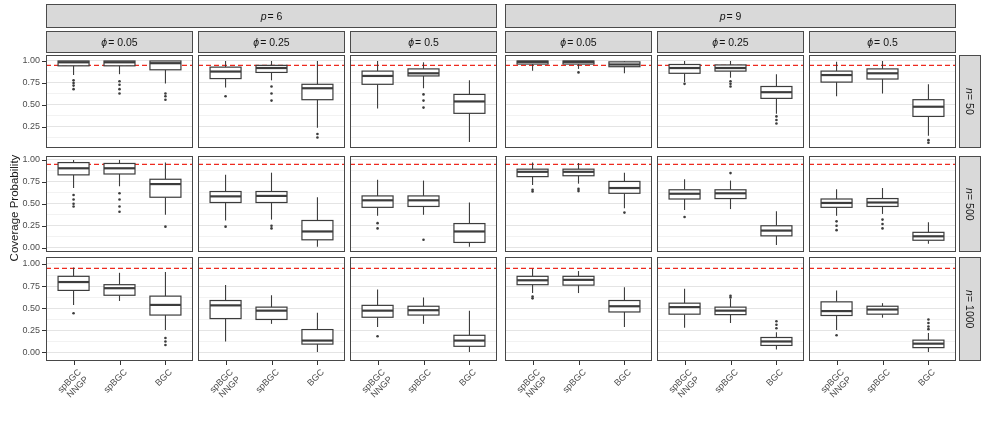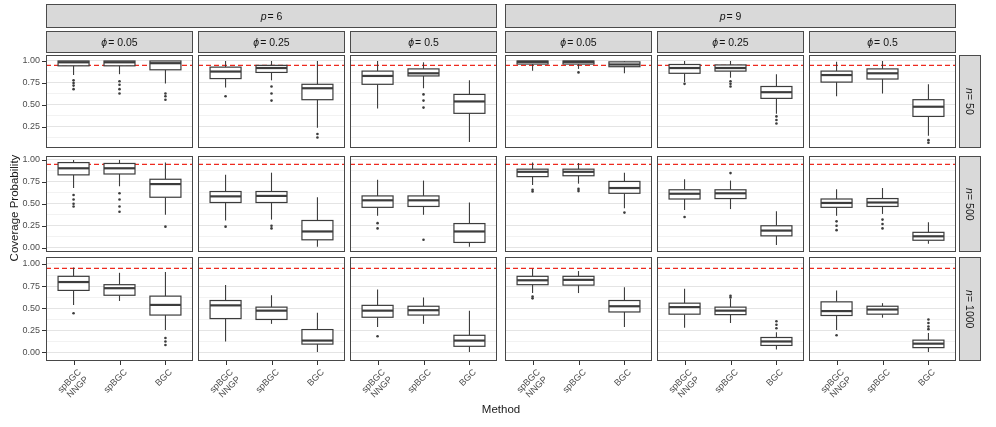--- a/index.html
+++ b/index.html
@@ -18,21 +18,20 @@
   .xtick{position:absolute;width:1px;height:4px;background:#333;}
   .xlab{position:absolute;width:74px;text-align:right;font-size:9px;color:#4d4d4d;line-height:1.12;
         transform:rotate(-45deg);transform-origin:100% 0;white-space:nowrap;}
   svg.panel{position:absolute;display:block;}
 </style>
 </head>
 <body>
 
 <div class="fig" id="figure">
   <div class="ytitle">Coverage Probability</div>
-  <div class="xtitle">Method</div>
 <div class="strip" style="left: 46px; top: 4px; width: 451px; height: 24px;"><i>p</i> = 6</div>
     <div class="strip" style="left: 505px; top: 4px; width: 451px; height: 24px;"><i>p</i> = 9</div>
     <div class="strip" style="left: 46px; top: 31px; width: 147px; height: 22px;"><i>ϕ</i> = 0.05</div>
     <div class="strip" style="left: 198px; top: 31px; width: 147px; height: 22px;"><i>ϕ</i> = 0.25</div>
     <div class="strip" style="left: 350px; top: 31px; width: 147px; height: 22px;"><i>ϕ</i> = 0.5</div>
     <div class="strip" style="left: 505px; top: 31px; width: 147px; height: 22px;"><i>ϕ</i> = 0.05</div>
     <div class="strip" style="left: 657px; top: 31px; width: 147px; height: 22px;"><i>ϕ</i> = 0.25</div>
     <div class="strip" style="left: 809px; top: 31px; width: 147px; height: 22px;"><i>ϕ</i> = 0.5</div>
     <div class="strip vstrip" style="left: 959px; top: 55px; width: 22px; height: 93px;"><i>n</i> = 50</div>
     <div class="strip vstrip" style="left: 959px; top: 156px; width: 22px; height: 96px;"><i>n</i> = 500</div>

